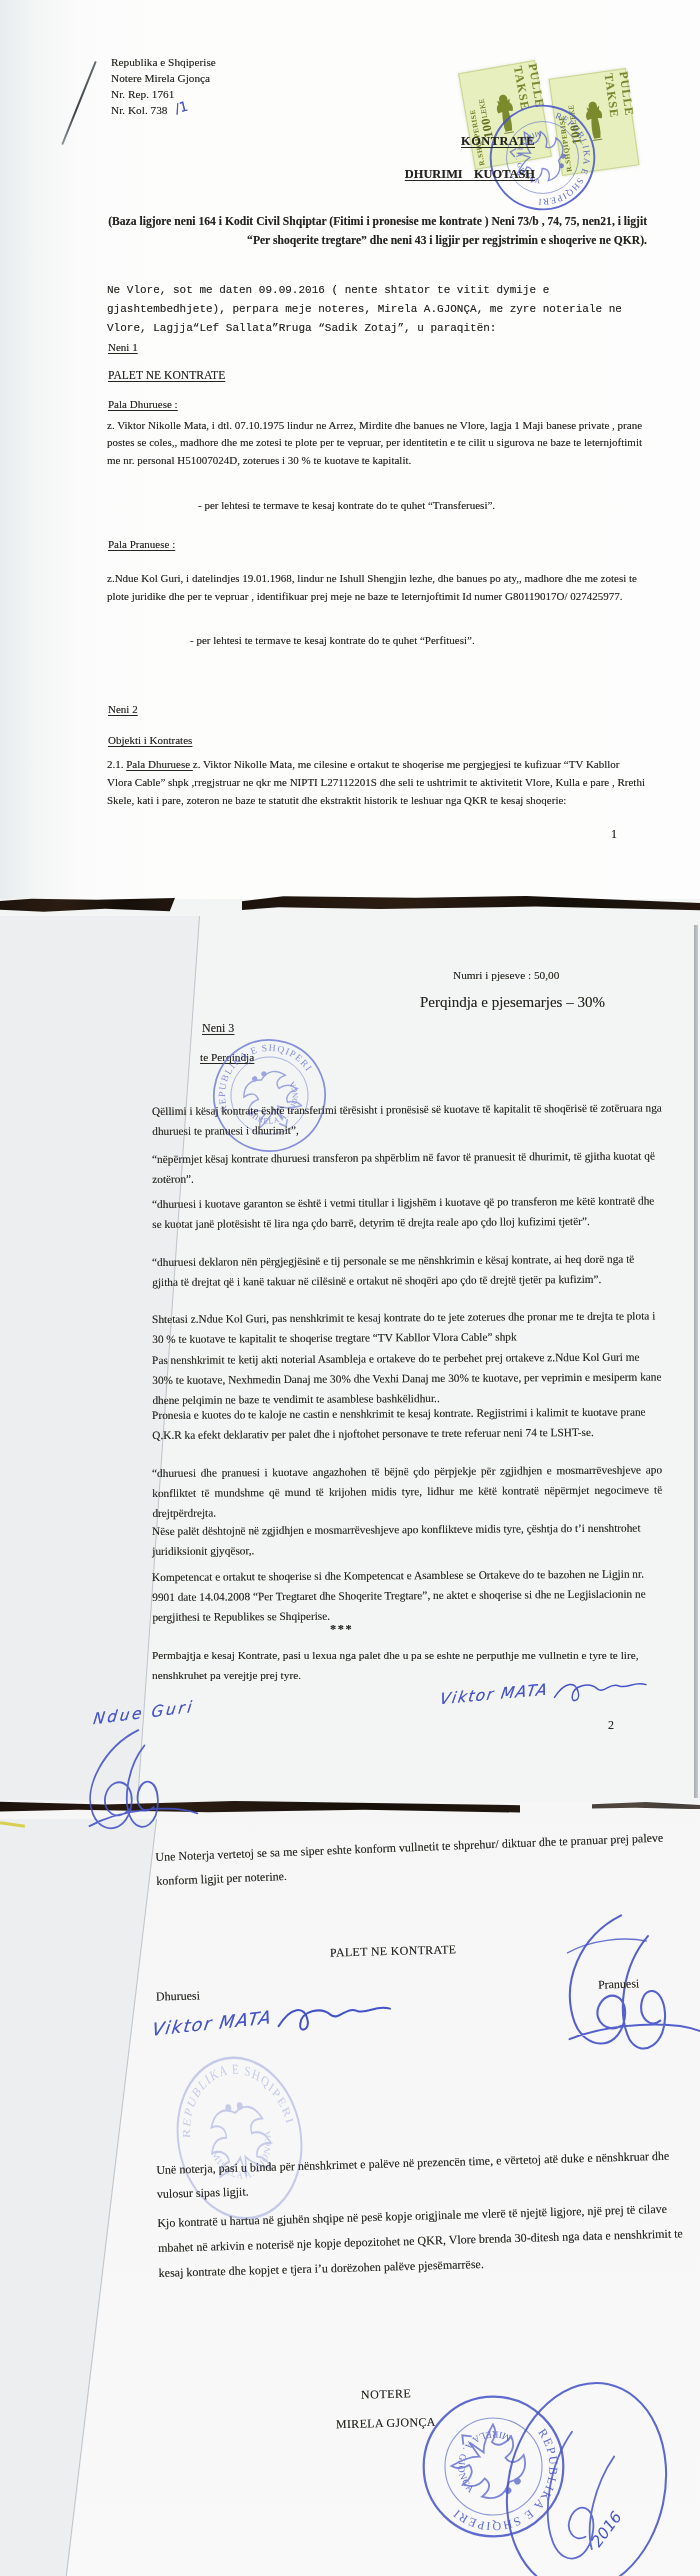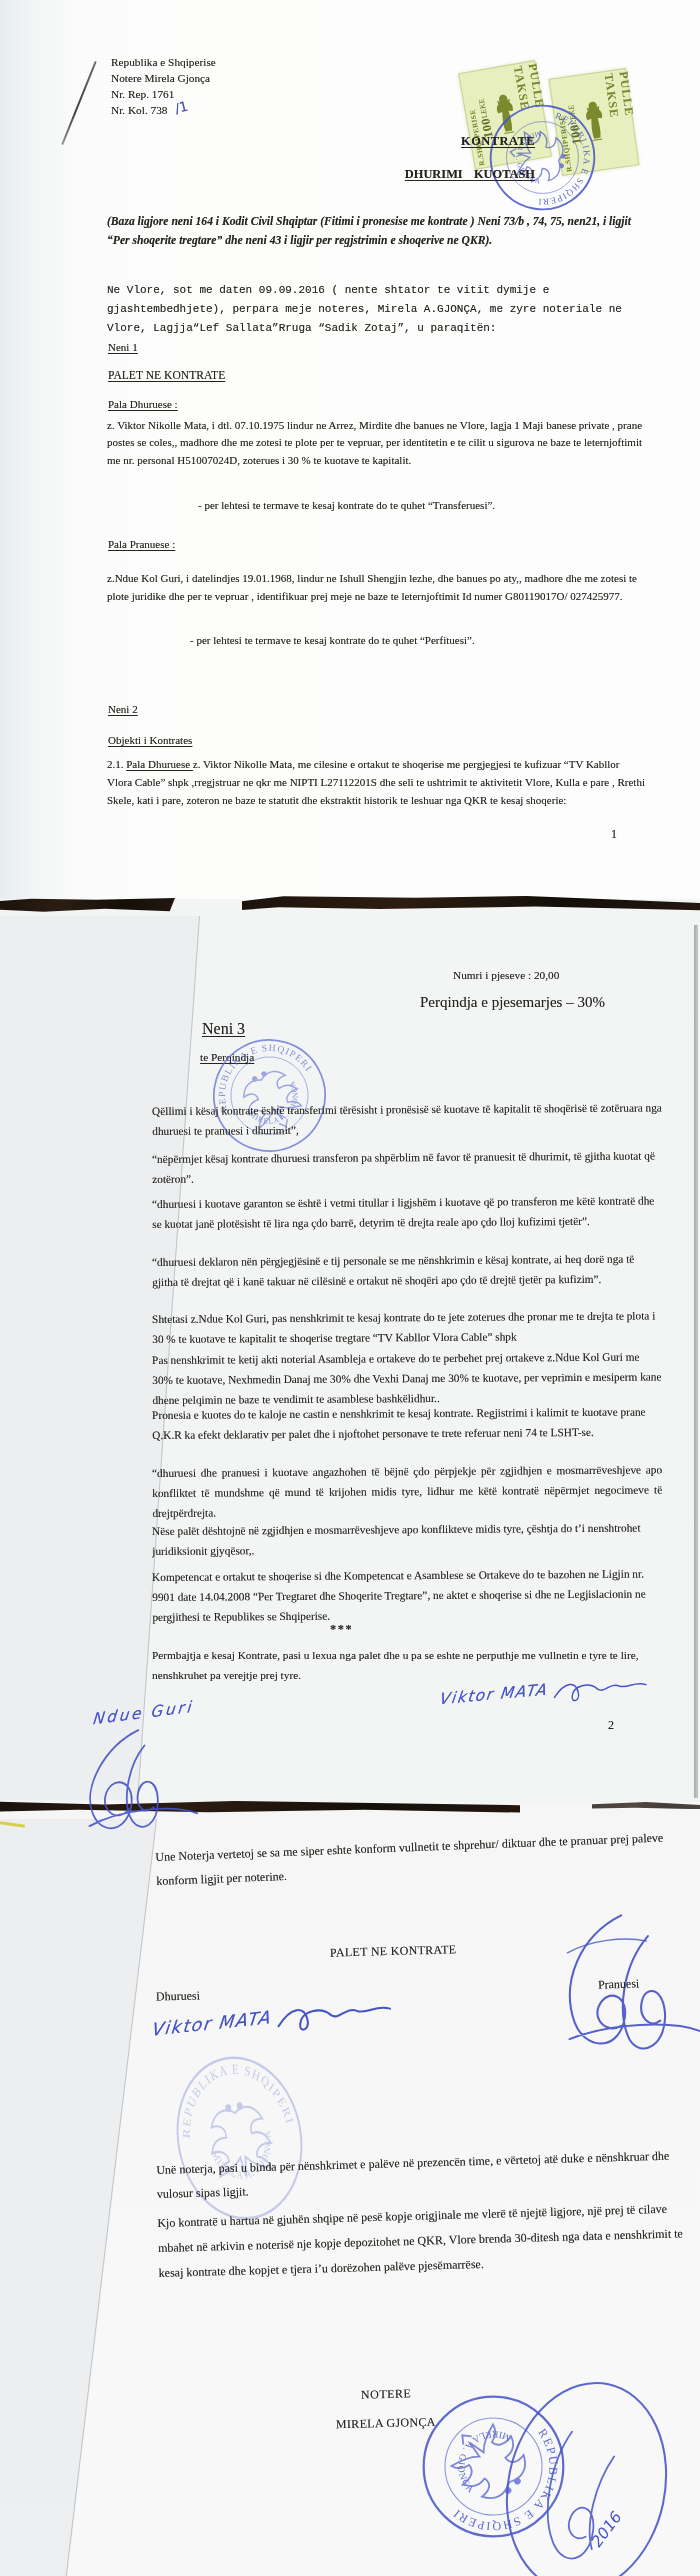--- a/index.html
+++ b/index.html
@@ -17,21 +17,21 @@
   .edge-line{background:linear-gradient(90deg,#858b91,#b3b9bf);opacity:.7;}
   
   .torn{background:linear-gradient(90deg,#1c130c,#2c1d12 35%,#140f09 70%,#231710);}
   
   .t{position:absolute;color:#26241f;font-size:11px;line-height:17.3px;
      text-shadow:0 0 0.5px rgba(35,35,35,.42);}
   .p2{font-size:11.3px;line-height:20px;width:510px;}
   .p3{font-size:12px;width:536px;transform-origin:left top;}
   .hd{text-decoration:underline;text-underline-offset:2.1px;}
   .b{font-weight:bold;}
-  .i{font-style:italic;}
+  .i{text-align:right;}
   .ctr{text-align:right;text-decoration:underline;}
   .ink{color:#4150c5;}
   .hand{font-family:"DejaVu Sans",sans-serif;font-style:italic;color:#4553c8;
         display:inline-block;transform:skewX(-14deg);letter-spacing:1.5px;
         text-shadow:0 0 0.5px rgba(69,83,200,.55);}
   
   .fiscal{position:absolute;width:78px;height:98px;display:flex;align-items:stretch;
     justify-content:space-between;padding:2.1px 3.1px;box-sizing:border-box;
     background-color:#e7efbe;background-image:radial-gradient(#d2dd9d 0.5px,transparent 0.6px);
     background-size:3.6px 3.6px;border:0.5px solid #c9d591;box-shadow:0 0 3.1px rgba(120,130,60,.25);}
@@ -141,24 +141,24 @@
   <div class="t" style="left:190px;top:632px;width:457px;">- per lehtesi te  termave te kesaj kontrate do te quhet “Perfituesi”.</div>
 
 
   <div class="t hd" style="left:108px;top:701px;">Neni 2</div>
   <div class="t hd" style="left:108px;top:732px;">Objekti i Kontrates</div>
 
   <div class="t" style="left:107px;top:755px;width:540px;line-height:18px;"><span>2.1. </span><span class="hd">Pala Dhuruese </span><span> z. Viktor Nikolle Mata,  me cilesine e ortakut te shoqerise  me pergjegjesi te kufizuar “TV Kabllor Vlora Cable” shpk ,rregjstruar ne qkr me  NIPTI L27112201S dhe seli te ushtrimit te aktivitetit Vlore, Kulla e pare , Rrethi Skele, kati i pare,  zoteron ne baze te statutit dhe ekstraktit historik te leshuar nga QKR te kesaj shoqerie:</span></div>
 
   <div class="t" style="left:611px;top:826px;font-size:12px;">1</div>
 
-  <div class="t" style="left:453px;top:967px;width:196px;font-size:11.3px;">Numri i pjeseve : 20,00</div>
+  <div class="t" style="left:453px;top:967px;width:196px;font-size:11.3px;">Numri i pjeseve : 50,00</div>
   <div class="t" style="left:420px;top:994px;width:216px;font-size:15px;">Perqindja e pjesemarjes – 30%</div>
 
-  <div class="t hd" style="left:202px;top:1020px;font-size:16px;">Neni 3</div>
+  <div class="t hd" style="left:202px;top:1020px;font-size:12px;">Neni 3</div>
   <div class="t hd" style="left:200px;top:1049px;font-size:11.3px;">te Perqindja</div>
 
   <svg class="stamp-svg" style="left:211px;top:1037px;transform:rotate(-28deg);opacity:.72;" width="117" height="117" viewBox="0 0 200 200">
     <defs>
       <path id="a2t" d="M24,100 A76,76 0 1 1 176,100" fill="none"></path>
       <path id="a2b" d="M52,100 A48,48 0 1 0 148,100" fill="none"></path>
     </defs>
     <circle cx="100" cy="100" r="95" fill="none" stroke="#5b68d2" stroke-width="3"></circle>
     <circle cx="100" cy="100" r="66" fill="none" stroke="#5b68d2" stroke-width="1.5" opacity=".7"></circle>
     <text fill="#5b68d2" font-size="16.5" letter-spacing="2" font-family="Liberation Serif,serif"><textPath href="#a2t" startOffset="4%">REPUBLIKA E SHQIPERISE</textPath></text>

